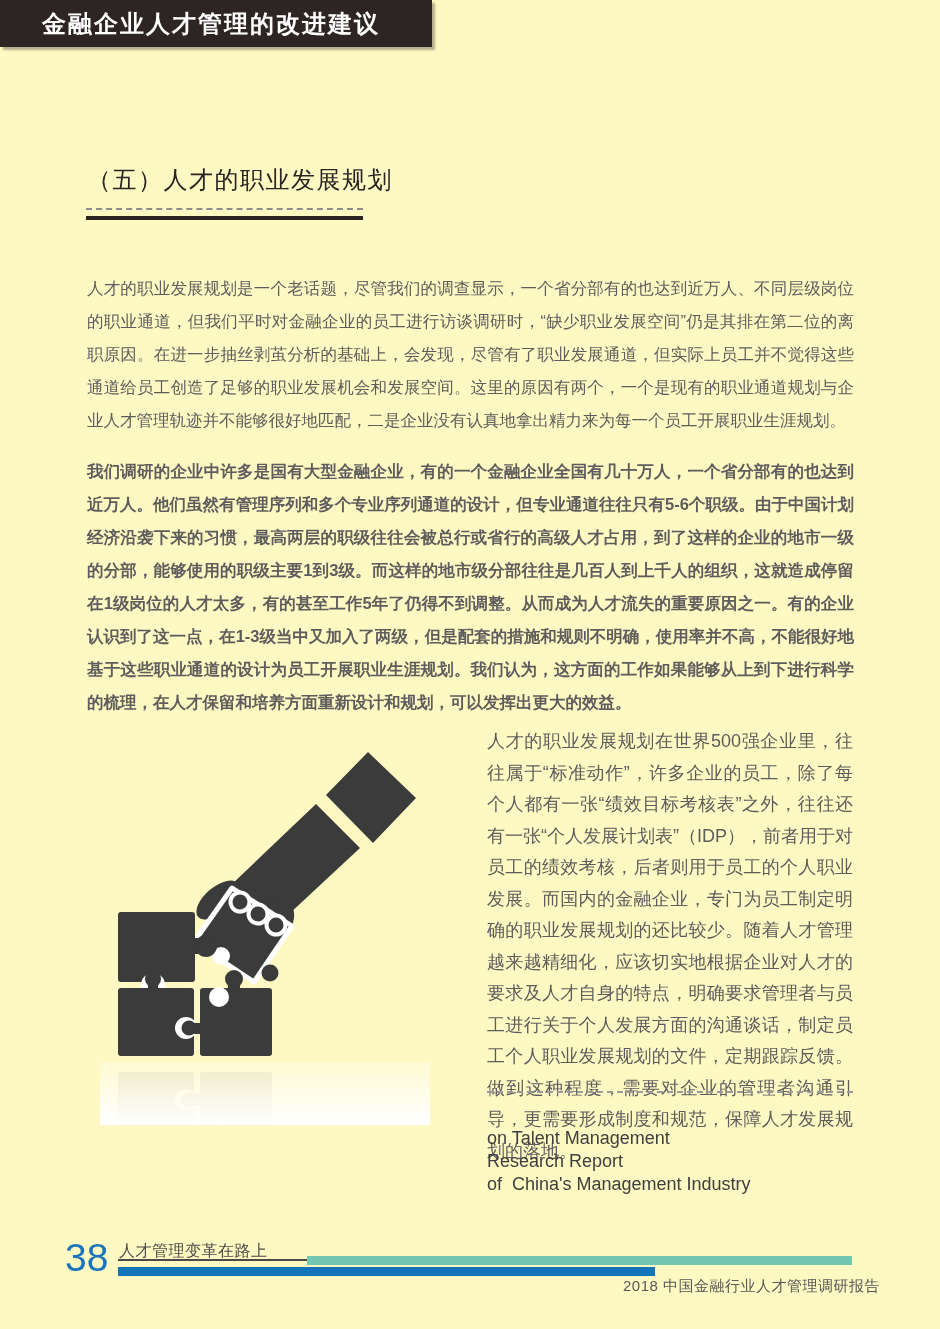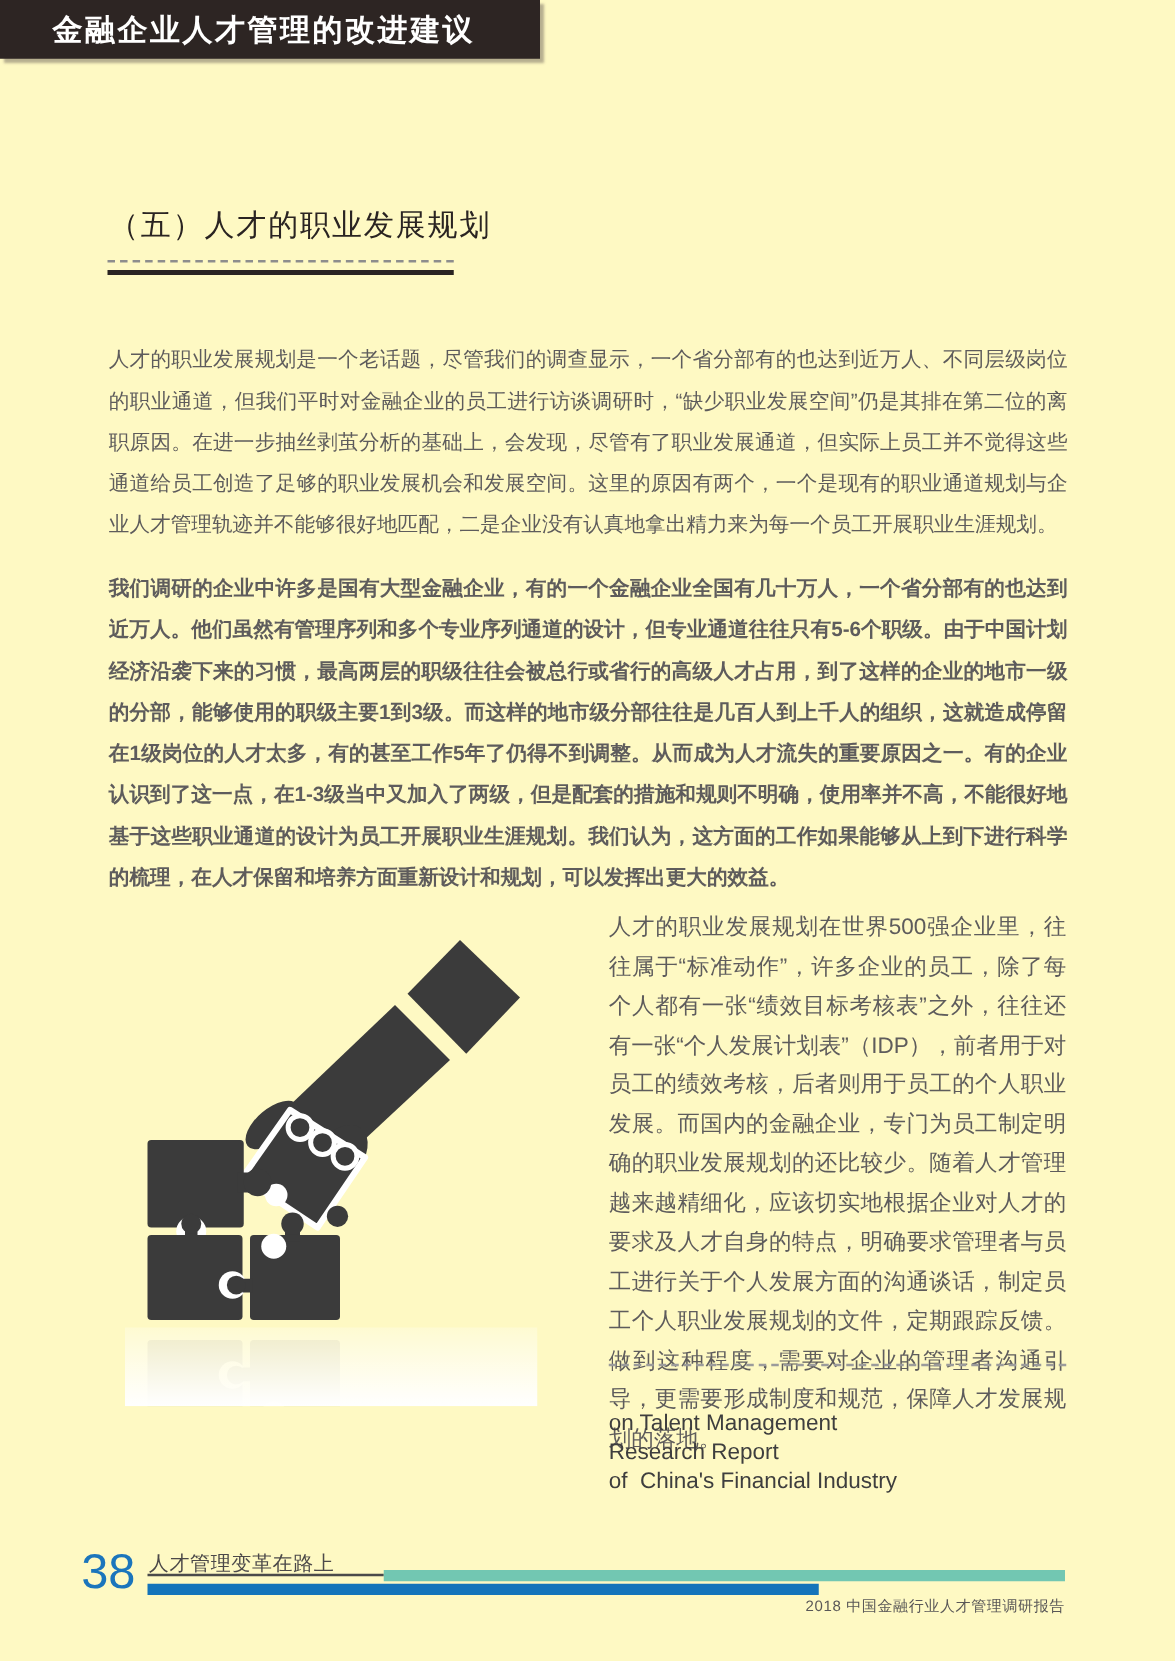--- a/index.html
+++ b/index.html
@@ -41,21 +41,21 @@
   }
   .sidebar-dash{position:absolute;left:487px;top:1091px;width:366px;height:0;border-top:2px dashed #9b9b9b;}
   .caption-en{position:absolute;left:487px;top:1127px;color:#3e3e3e;font-size:18px;line-height:23px;}
   .caption-en div{white-space:pre;}
   
   .page-number{position:absolute;left:65px;top:1236px;font-size:39px;color:#1b75bc;}
   .footer-tagline{position:absolute;left:119px;top:1241px;font-size:16px;color:#4c4949;letter-spacing:.5px;text-align:right;}
   .tagline-rule{position:absolute;left:118px;top:1259px;width:189px;height:2px;background:#4a4a4a;}
   .bar-teal{position:absolute;left:307px;top:1256px;width:545px;height:9px;background:#72c7b2;}
   .bar-blue{position:absolute;left:118px;top:1267px;width:537px;height:9px;background:#1474ba;}
-  .report-title{position:absolute;left:552px;top:1277px;width:300px;text-align:right;font-size:12px;color:#595757;letter-spacing:.5px;}
+  .report-title{position:absolute;left:580px;top:1277px;width:300px;text-align:right;font-size:15px;color:#595757;letter-spacing:.5px;}
 </style>
 </head>
 <body>
 
 <div class="page">
 
   <div class="banner">
     <span class="banner-title">金融企业人才管理的改进建议</span>
   </div>
 
@@ -124,21 +124,21 @@
     </g>
     <rect x="0" y="322" width="330" height="63" fill="url(#fadeRef)"></rect>
   </svg>
 
   <div class="sidebar-para">人才的职业发展规划在世界500强企业里，往往属于“标准动作”，许多企业的员工，除了每个人都有一张“绩效目标考核表”之外，往往还有一张“个人发展计划表”（IDP），前者用于对员工的绩效考核，后者则用于员工的个人职业发展。而国内的金融企业，专门为员工制定明确的职业发展规划的还比较少。随着人才管理越来越精细化，应该切实地根据企业对人才的要求及人才自身的特点，明确要求管理者与员工进行关于个人发展方面的沟通谈话，制定员工个人职业发展规划的文件，定期跟踪反馈。做到这种程度，需要对企业的管理者沟通引导，更需要形成制度和规范，保障人才发展规划的落地。</div>
   <div class="sidebar-dash"></div>
 
   <div class="caption-en">
     <div>on Talent Management</div>
     <div>Research Report</div>
-    <div>of  China's Financial Industry</div>
+    <div>of  China's Management Industry</div>
   </div>
 
   <div class="page-number">38</div>
   <div class="footer-tagline">人才管理变革在路上</div>
   <div class="tagline-rule"></div>
   <div class="bar-teal"></div>
   <div class="bar-blue"></div>
   <div class="report-title">2018 中国金融行业人才管理调研报告</div>
 
 </div>

